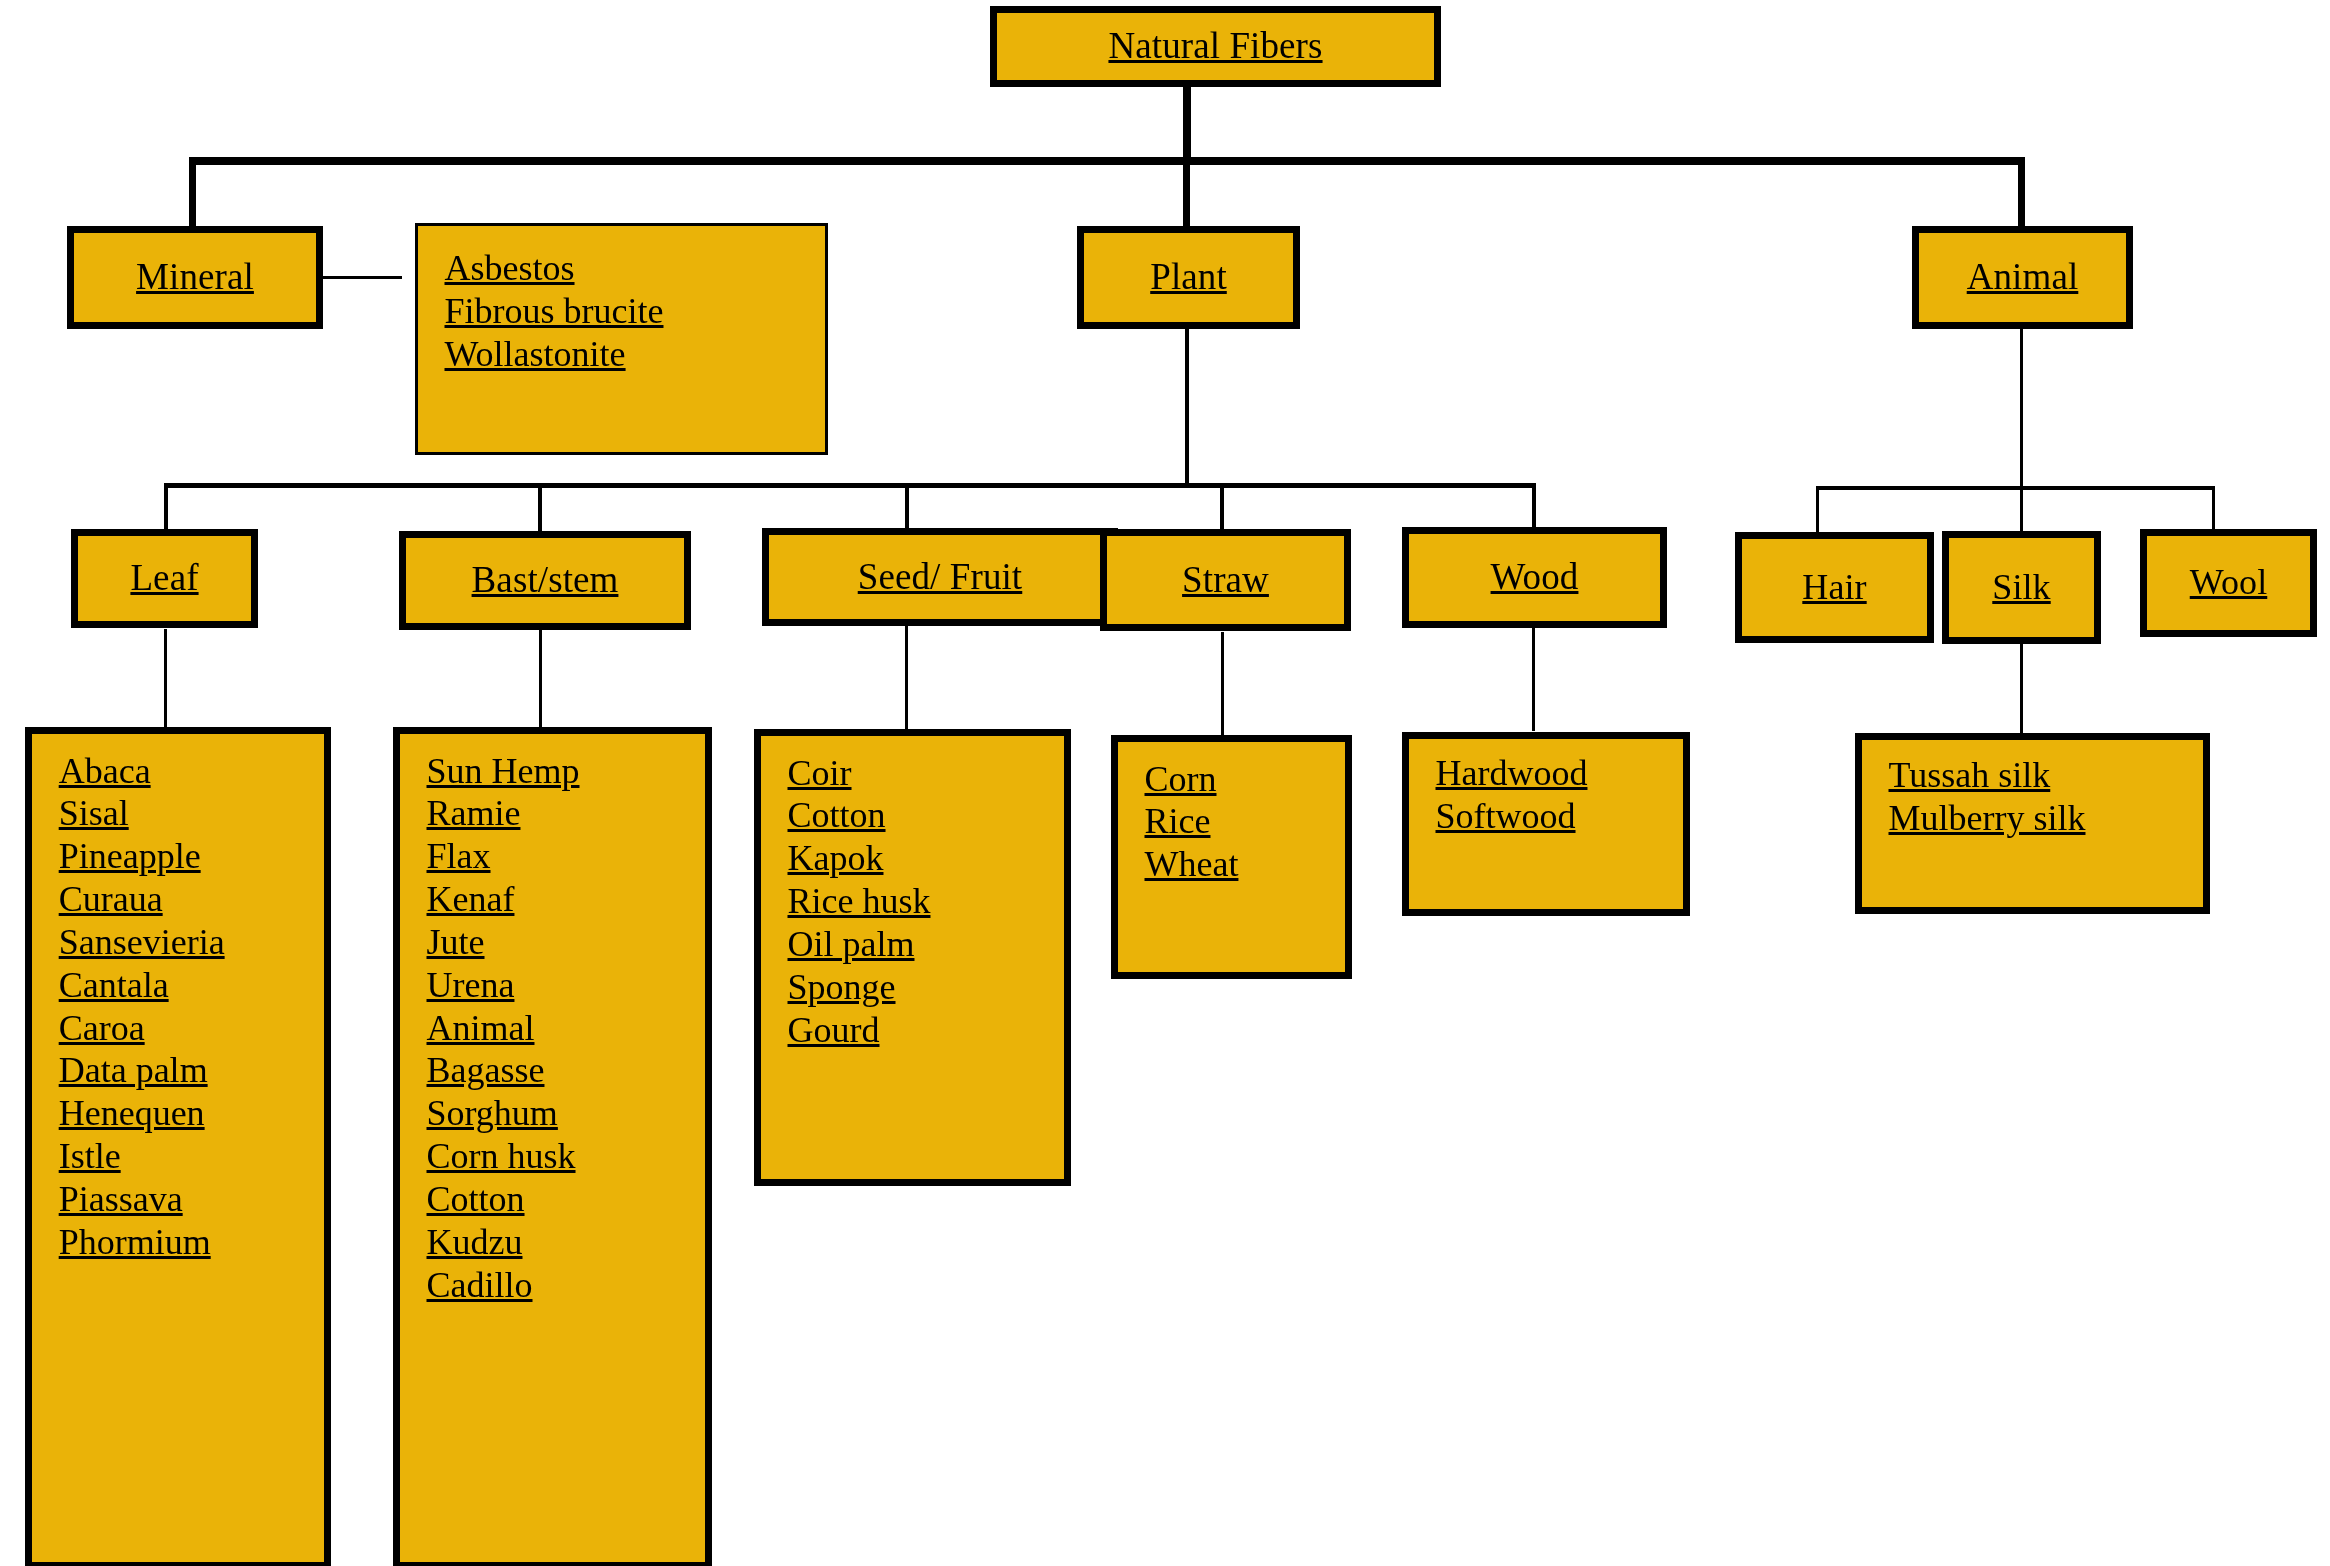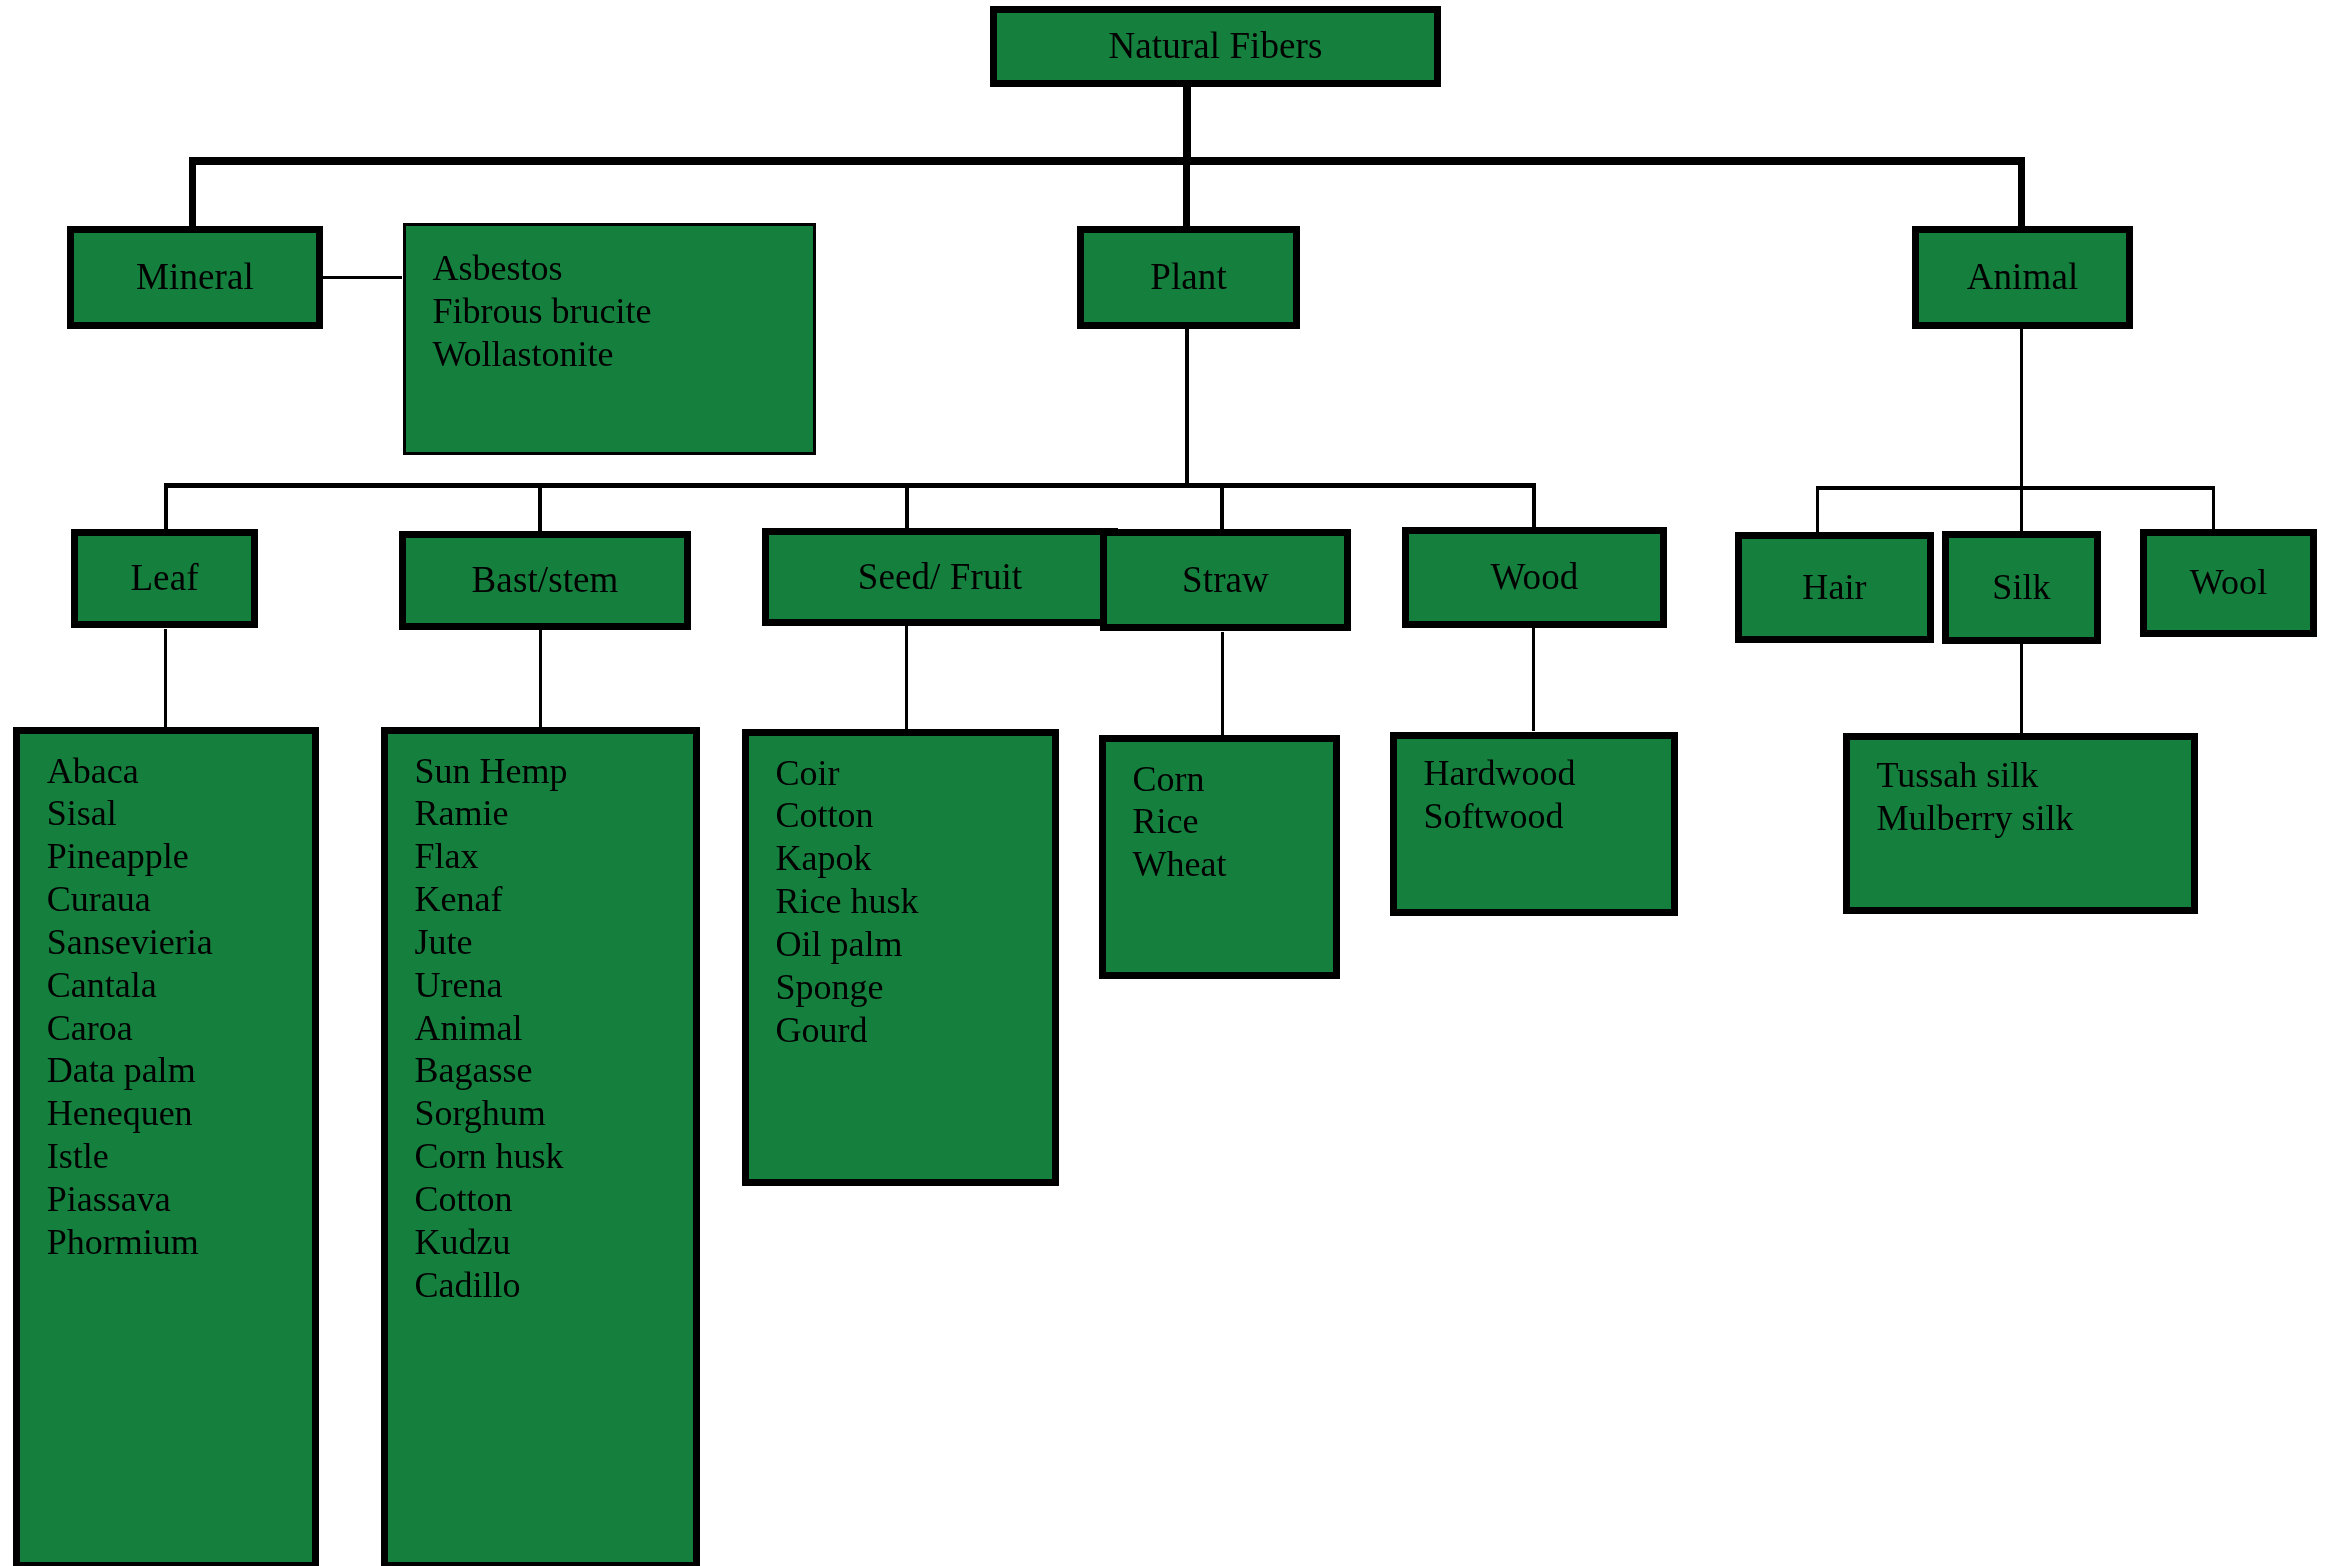--- a/index.html
+++ b/index.html
@@ -14,31 +14,33 @@
     width:2330px;
     height:1566px;
     background:#fff;
     overflow:hidden;
   }
 
   
   .box{
     position:absolute;
     box-sizing:border-box;
-    background:#15803d;
+    background:#eab308;
     border:3.6px solid #000;
     display:flex;
     align-items:center;
     justify-content:center;
+    text-decoration:underline;
   }
   .box.heavy{border-width:7.8px;}
   .box.listbox{
     display:block;
     align-items:flex-start;
     justify-content:flex-start;
+    margin-left:12px;
   }
   .box-label{
     font-size:37px;
     line-height:1.05;
     white-space:nowrap;
     letter-spacing:0.1px;
   }
   .box-label.sm{font-size:36px;}
 
   

